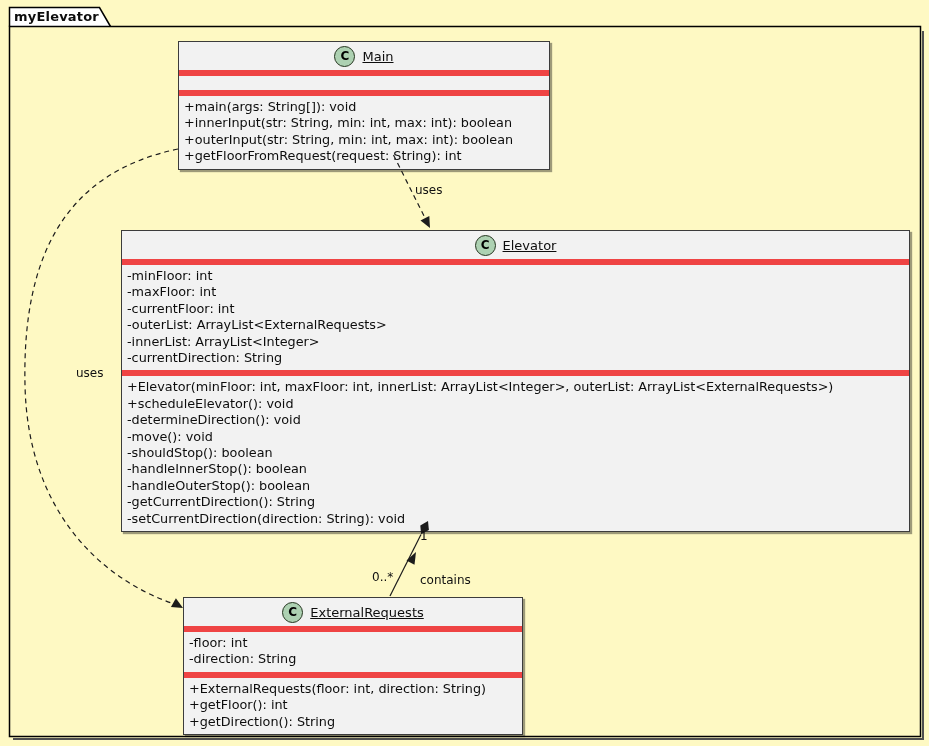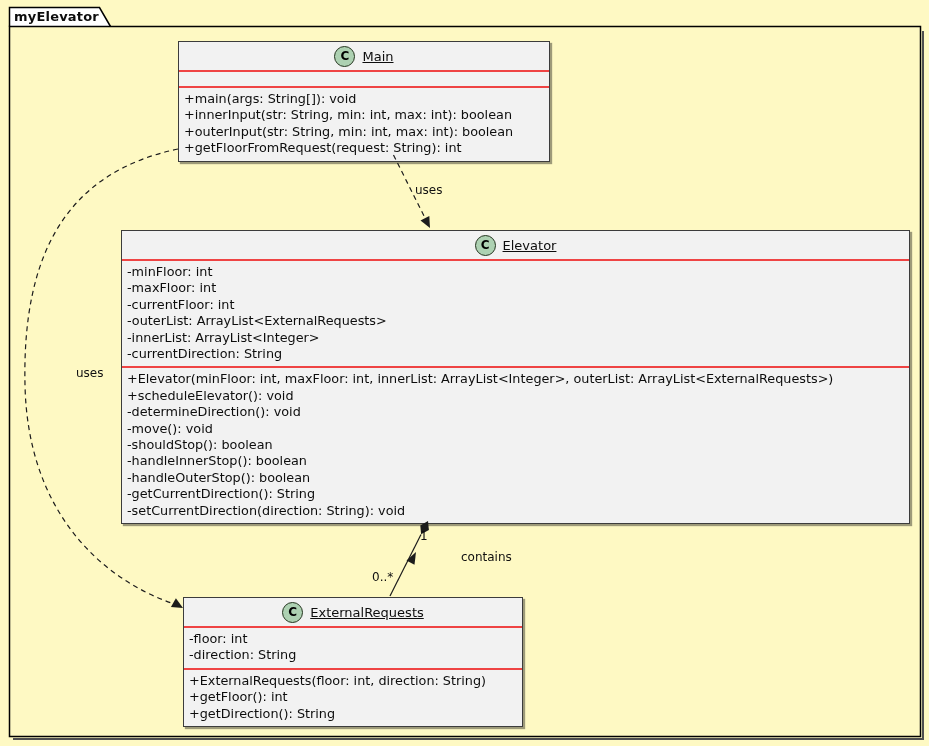--- a/index.html
+++ b/index.html
@@ -16,21 +16,21 @@
     box-shadow:2px 2px 1px rgba(0,0,0,0.38); z-index:2;
   }
   .class-header { display:flex; align-items:center; justify-content:center; gap:7px; height:28px; }
   .class-icon {
     width:21px; height:21px; box-sizing:border-box; border-radius:50%;
     background:#ADD1B2; border:1.4px solid #24351f;
     display:flex; align-items:center; justify-content:center;
     font-weight:bold; font-size:12px; color:#000;
   }
   .class-name { font-size:13px;text-decoration:underline; }
-  .section { border-top:2px solid #ef4444; padding:3px 5px 4px 5px; min-height:7px; box-sizing:content-box; }
+  .section { border-top:6px solid #ef4444; padding:3px 5px 4px 5px; min-height:7px; box-sizing:content-box; }
   .member-line { font-size:12.8px; line-height:16.4px; white-space:nowrap; }
 
   .edge-label { position:absolute; font-size:12px; color:#101010; white-space:nowrap; z-index:4; }
 </style>
 </head>
 <body>
 
 <div class="canvas">
 
   <svg class="linework">
@@ -111,17 +111,17 @@
       </div>
     <div class="section">
         <div class="member-line">+ExternalRequests(floor: int, direction: String)</div>
         <div class="member-line">+getFloor(): int</div>
         <div class="member-line">+getDirection(): String</div>
       </div>
   </div>
 
   <div class="edge-label" style="left:415px; top:183px;">uses</div>
   <div class="edge-label" style="left:76px; top:366px;">uses</div>
-  <div class="edge-label" style="left:420px; top:550px;margin-left:41px;">contains</div>
+  <div class="edge-label" style="left:420px; top:573px;">contains</div>
   <div class="edge-label" style="left:420px; top:529px;">1</div>
   <div class="edge-label" style="left:372px; top:570px;">0..*</div>
 
 </div>
 
 </body></html>

